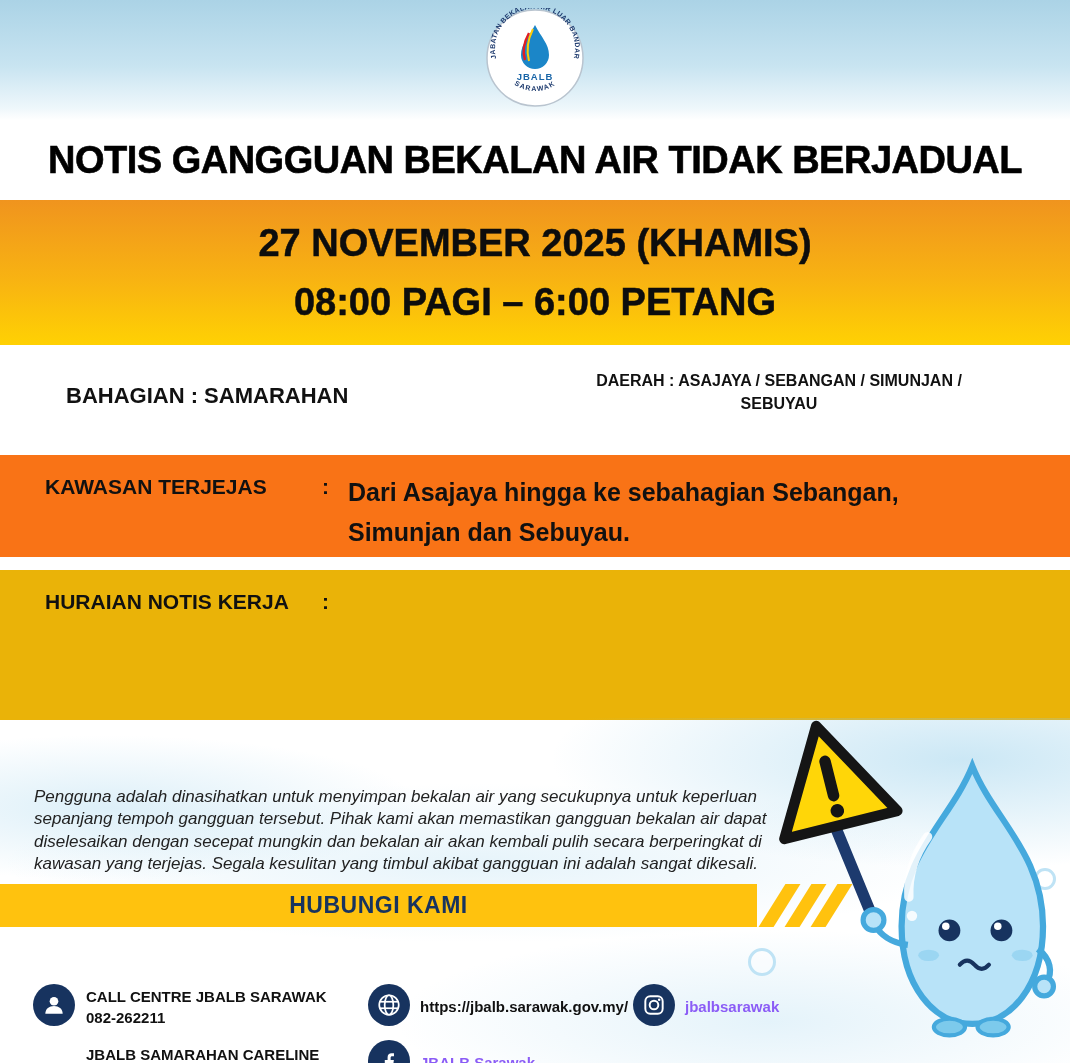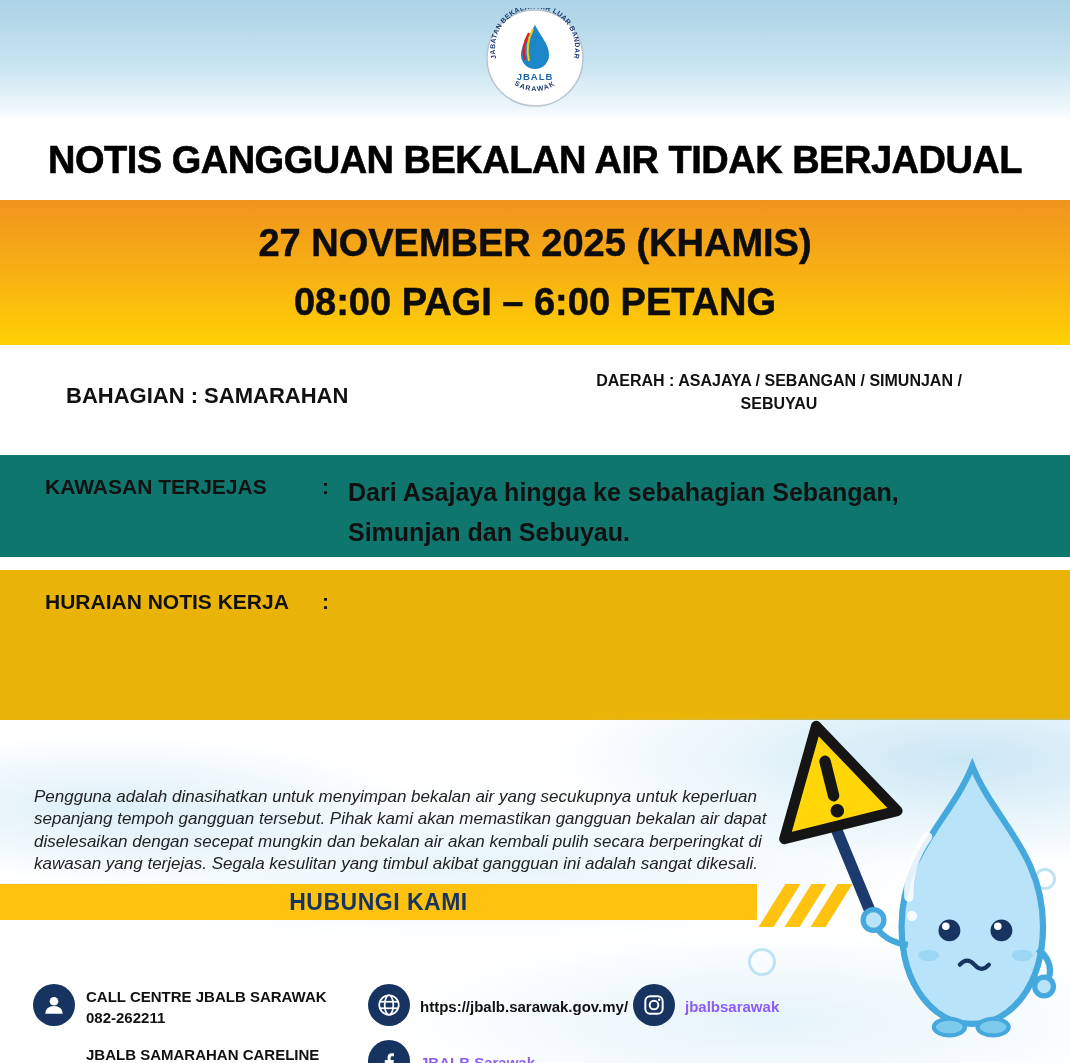--- a/index.html
+++ b/index.html
@@ -31,21 +31,21 @@
   .date-band .dline{
     font-size:38px;font-weight:bold;color:#0d0d0d;-webkit-text-stroke:0.5px #0d0d0d;
   }
   
   .region-row{position:absolute;left:4px;top:345px;width:1070px;height:110px;background:#fff;}
   .bahagian{position:absolute;left:62px;top:38px;font-size:22px;font-weight:bold;}
   .daerah{position:absolute;left:575px;top:24px;width:400px;text-align:center;
           font-size:16px;font-weight:bold;line-height:1.45;}
   
   .infobox{position:absolute;left:0;width:1070px;}
-  .box-kawasan{top:455px;height:102px;background:#0f766e;}
+  .box-kawasan{top:455px;height:102px;background:#f97316;}
   .box-huraian{top:570px;height:150px;background:#eab308;}
   .infobox .label{position:absolute;left:45px;top:20px;font-size:21px;font-weight:bold;}
   .infobox .colon{position:absolute;left:322px;top:20px;font-size:21px;font-weight:bold;}
   .infobox .text{position:absolute;left:348px;top:18px;width:640px;
                  font-size:25px;font-weight:bold;line-height:1.58;}
   
   .water-bg{
     position:absolute;left:0;top:718px;width:1070px;height:345px;
     background:
       radial-gradient(55% 45% at 90% 12%, rgba(141,203,233,.45), rgba(141,203,233,0) 70%),
@@ -56,21 +56,21 @@
   .bubble{position:absolute;border:3px solid #bfe3f5;border-radius:50%;background:rgba(255,255,255,.4);}
   .bubble.b1{left:748px;top:948px;width:22px;height:22px;}
   .bubble.b2{left:1034px;top:868px;width:16px;height:16px;}
   
   .advisory{
     position:absolute;left:30px;top:782px;width:745px;margin:4px;
     font-size:17px;font-style:italic;color:#222;line-height:1.32;z-index:3;
   }
   
   .contact-band{
-    position:absolute;left:0;top:884px;width:757px;height:36px;background:#ffc20e;
+    position:absolute;left:0;top:884px;width:757px;height:43px;background:#ffc20e;
     display:flex;align-items:center;justify-content:center;z-index:3;
   }
   .contact-band span{font-size:23px;font-weight:bold;color:#17335f;letter-spacing:.5px;}
   .stripes{position:absolute;left:772px;top:884px;height:43px;display:flex;gap:11px;z-index:3;}
   .stripe{width:15px;height:43px;background:#ffc20e;transform:skewX(-32deg);}
   
   .contacts{position:absolute;left:0;top:974px;width:800px;height:130px;z-index:3;}
   .icon{
     position:absolute;width:42px;height:42px;border-radius:50%;background:#17335f;
     display:flex;align-items:center;justify-content:center;

